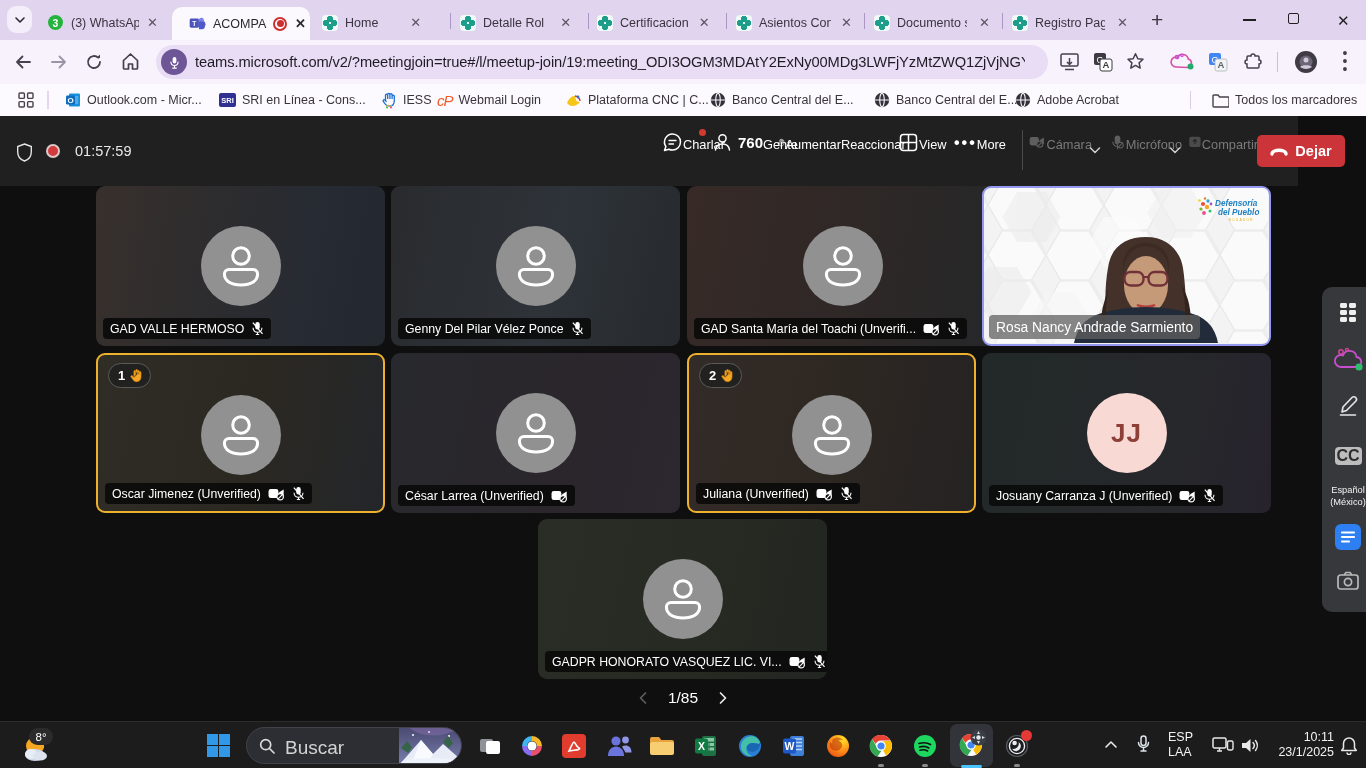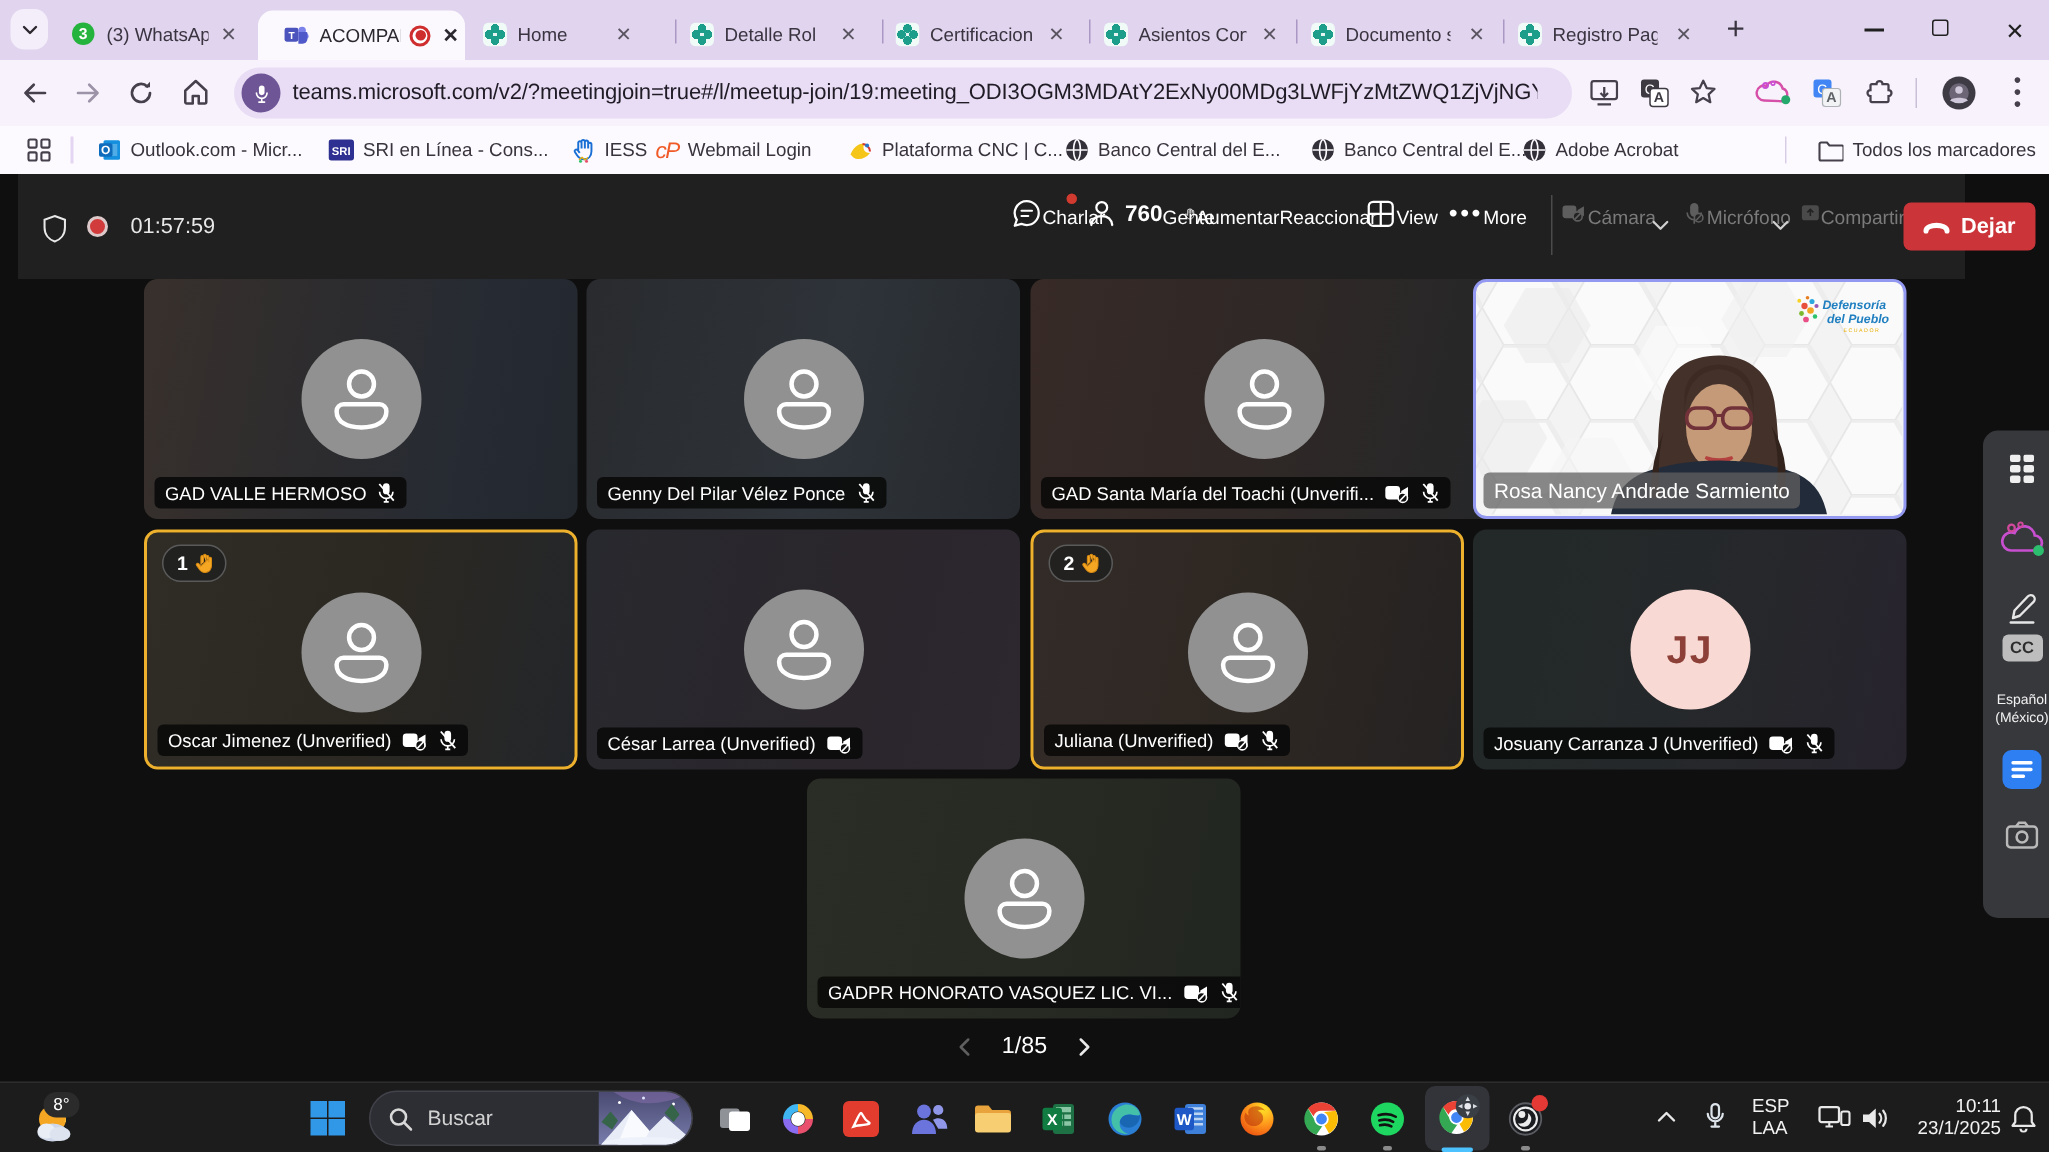--- a/index.html
+++ b/index.html
@@ -19,21 +19,21 @@
 #activetab{position:absolute;left:172px;top:7px;width:138px;height:33px;background:#fbf9fd;border-radius:10px 10px 0 0;display:flex;align-items:center;font-size:12.5px;color:#2c2830}
 
 #toolbar{position:absolute;left:0;top:40px;width:1366px;height:44px;background:#f7f2fb}
 #urlbar{position:absolute;left:156px;top:45px;width:892px;height:34px;background:#e9ddf5;border-radius:17px;display:flex;align-items:center}
 
 #bookbar{position:absolute;left:0;top:84px;width:1366px;height:32px;background:#fcfafe}
 .bk{position:absolute;top:0;height:32px;display:flex;align-items:center;font-size:12.5px;color:#38333d;white-space:nowrap}
 .bk .ic{margin-right:6px;display:inline-flex}
 
 #stage{position:absolute;left:0;top:116px;width:1366px;height:605px;background:#0f0f0f}
-#tbar{position:absolute;left:12px;top:0;width:1298px;height:70px;background:#202020}
+#tbar{position:absolute;left:0;top:0;width:1298px;height:70px;background:#202020}
 .tbtn{position:absolute;top:16px;width:64px;display:flex;flex-direction:row;align-items:center;color:#fff}
 .tbtn .lbl{font-size:12.8px;margin-top:3px;color:#fff}
 .tbtn.dis .lbl{color:#7a7a7a}
 .tile{position:absolute;border-radius:9px;overflow:hidden}
 .av{position:absolute;left:50%;top:80px;transform:translate(-50%,-50%);width:80px;height:80px;border-radius:50%;background:#919191;display:flex;align-items:center;justify-content:center}
 .npill{position:absolute;left:7px;bottom:7px;height:21px;background:rgba(9,9,9,.88);border-radius:4px;display:flex;align-items:center;padding:0 7px;color:#fff;font-size:12.3px;white-space:nowrap}
 .npill .mic{margin-left:7px;display:flex}
 .badge{position:absolute;left:10px;top:8px;height:25px;background:rgba(32,32,32,.9);border:1px solid #5a5a5a;border-radius:13px;display:flex;align-items:center;padding:0 6px;color:#fff;font-weight:bold;font-size:13px}
 
 #sidepanel{position:absolute;left:1322px;top:171px;width:52px;height:325px;background:#37383c;border-radius:10px 0 0 10px;display:flex;flex-direction:column;align-items:center}
@@ -580,21 +580,21 @@
  <svg style="margin-top:24px" width="30" height="24" viewBox="0 0 30 24">
         <path d="M8 20a6 6 0 1 1 2-11.6A7 7 0 0 1 23.5 10 5 5 0 0 1 23 20z" fill="none" stroke="#c74fd0" stroke-width="1.8"></path>
         <circle cx="8" cy="5" r="2.2" fill="none" stroke="#d0499c" stroke-width="1.5"></circle>
         <circle cx="14" cy="2.8" r="1.5" fill="none" stroke="#d0499c" stroke-width="1.3"></circle>
         <circle cx="26" cy="20" r="3.6" fill="#2dbd6e"></circle>
       </svg>
  <svg style="margin-top:22px" width="22" height="24" viewBox="0 0 22 24">
         <path d="M6 14L15 4.5a2.6 2.6 0 0 1 3.7 3.7L9.5 17.5 5 19z" fill="none" stroke="#e6e6e6" stroke-width="1.6" stroke-linejoin="round"></path>
         <path d="M3.5 22h15" stroke="#e6e6e6" stroke-width="1.6" stroke-linecap="round"></path>
       </svg>
- <div style="margin-top:6px;width:27px;height:18px;border-radius:4px;background:#bdbdbd;color:#2e2e2e;font-weight:bold;font-size:11px;display:flex;align-items:center;justify-content:center">CC</div>
+ <div style="margin-top:30px;width:27px;height:18px;border-radius:4px;background:#bdbdbd;color:#2e2e2e;font-weight:bold;font-size:16px;display:flex;align-items:center;justify-content:center">CC</div>
  <div style="margin-top:20px;color:#f2f2f2;font-size:9.3px;text-align:center;line-height:1.25">Español<br>(México)</div>
  <div style="margin-top:16px;width:26px;height:26px;border-radius:6px;background:#2e7ff2;display:flex;align-items:center;justify-content:center">
         <svg width="16" height="14" viewBox="0 0 16 14">
           <g stroke="#fff" stroke-width="2.2" stroke-linecap="round">
             <path d="M2 2.5h12M2 7h12M2 11.5h7"></path>
           </g>
         </svg>
       </div>
  <svg style="margin-top:21px" width="22" height="19" viewBox="0 0 22 19">
         <rect x="1" y="4" width="20" height="14" rx="2.5" fill="none" stroke="#b9b9b9" stroke-width="1.7"></rect>
@@ -622,21 +622,21 @@
         <rect x="1" y="13" width="11" height="11"></rect>
         <rect x="13" y="13" width="11" height="11"></rect>
       </g>
     </svg>
 
  <div class="abs" style="left:246px;top:5px;width:216px;height:37px;background:#2d2e33;border:1px solid #41424a;border-radius:19px;overflow:hidden">
   <svg class="abs" style="left:12px;top:10px" width="16" height="16" viewBox="0 0 16 16">
         <circle cx="6.7" cy="6.7" r="5" fill="none" stroke="#d8d8d8" stroke-width="1.7"></circle>
         <path d="M10.5 10.5L15 15" stroke="#d8d8d8" stroke-width="1.7" stroke-linecap="round"></path>
       </svg>
-  <span class="abs" style="left:38px;top:9px;color:#d3d3d3;font-size:14px">Buscar</span>
+  <span class="abs" style="left:38px;top:9px;color:#d3d3d3;font-size:19px">Buscar</span>
   <svg class="abs" style="left:152px;top:0" width="64" height="37" viewBox="0 0 64 37">
         <defs>
           <linearGradient id="sky" x1="0" y1="0" x2="0" y2="1">
             <stop offset="0" stop-color="#4a4a72"></stop>
             <stop offset="1" stop-color="#7a7fae"></stop>
           </linearGradient>
         </defs>
         <rect width="64" height="37" fill="url(#sky)"></rect>
         <path d="M10 0 Q30 14 58 2 L64 0z" fill="#8a6fae" opacity=".5"></path>
         <circle cx="14" cy="7" r="1" fill="#fff"></circle>

